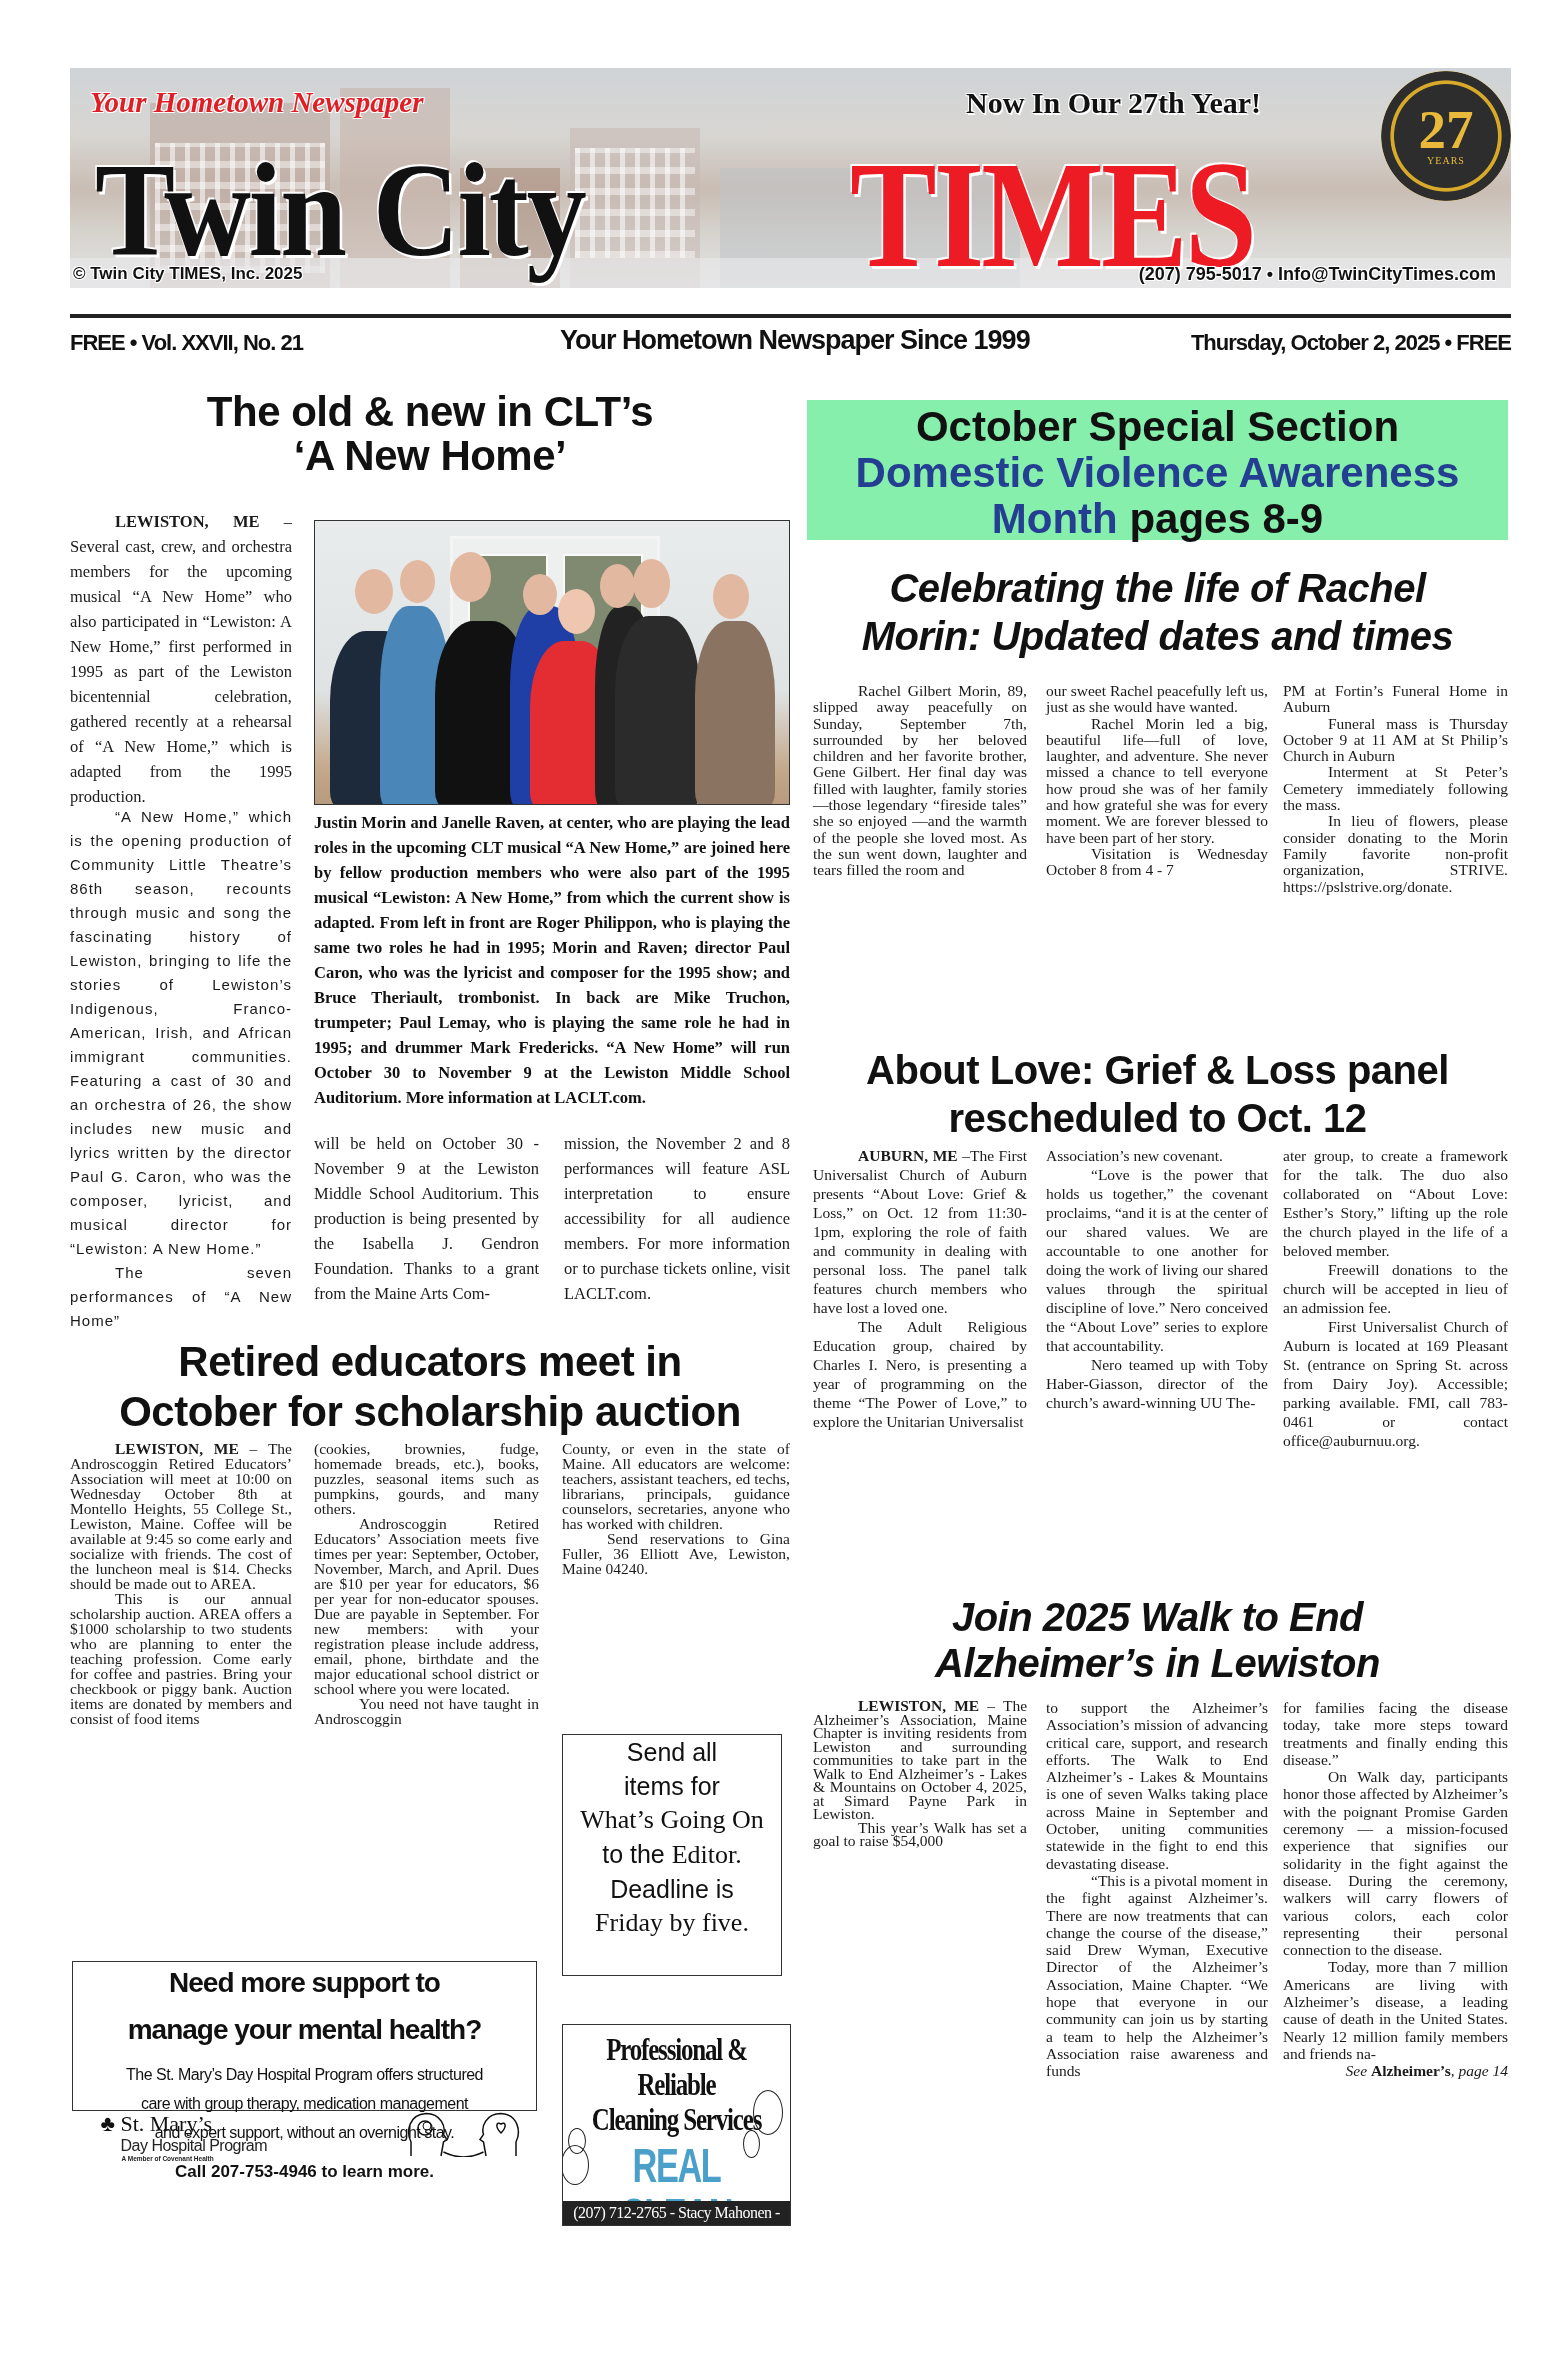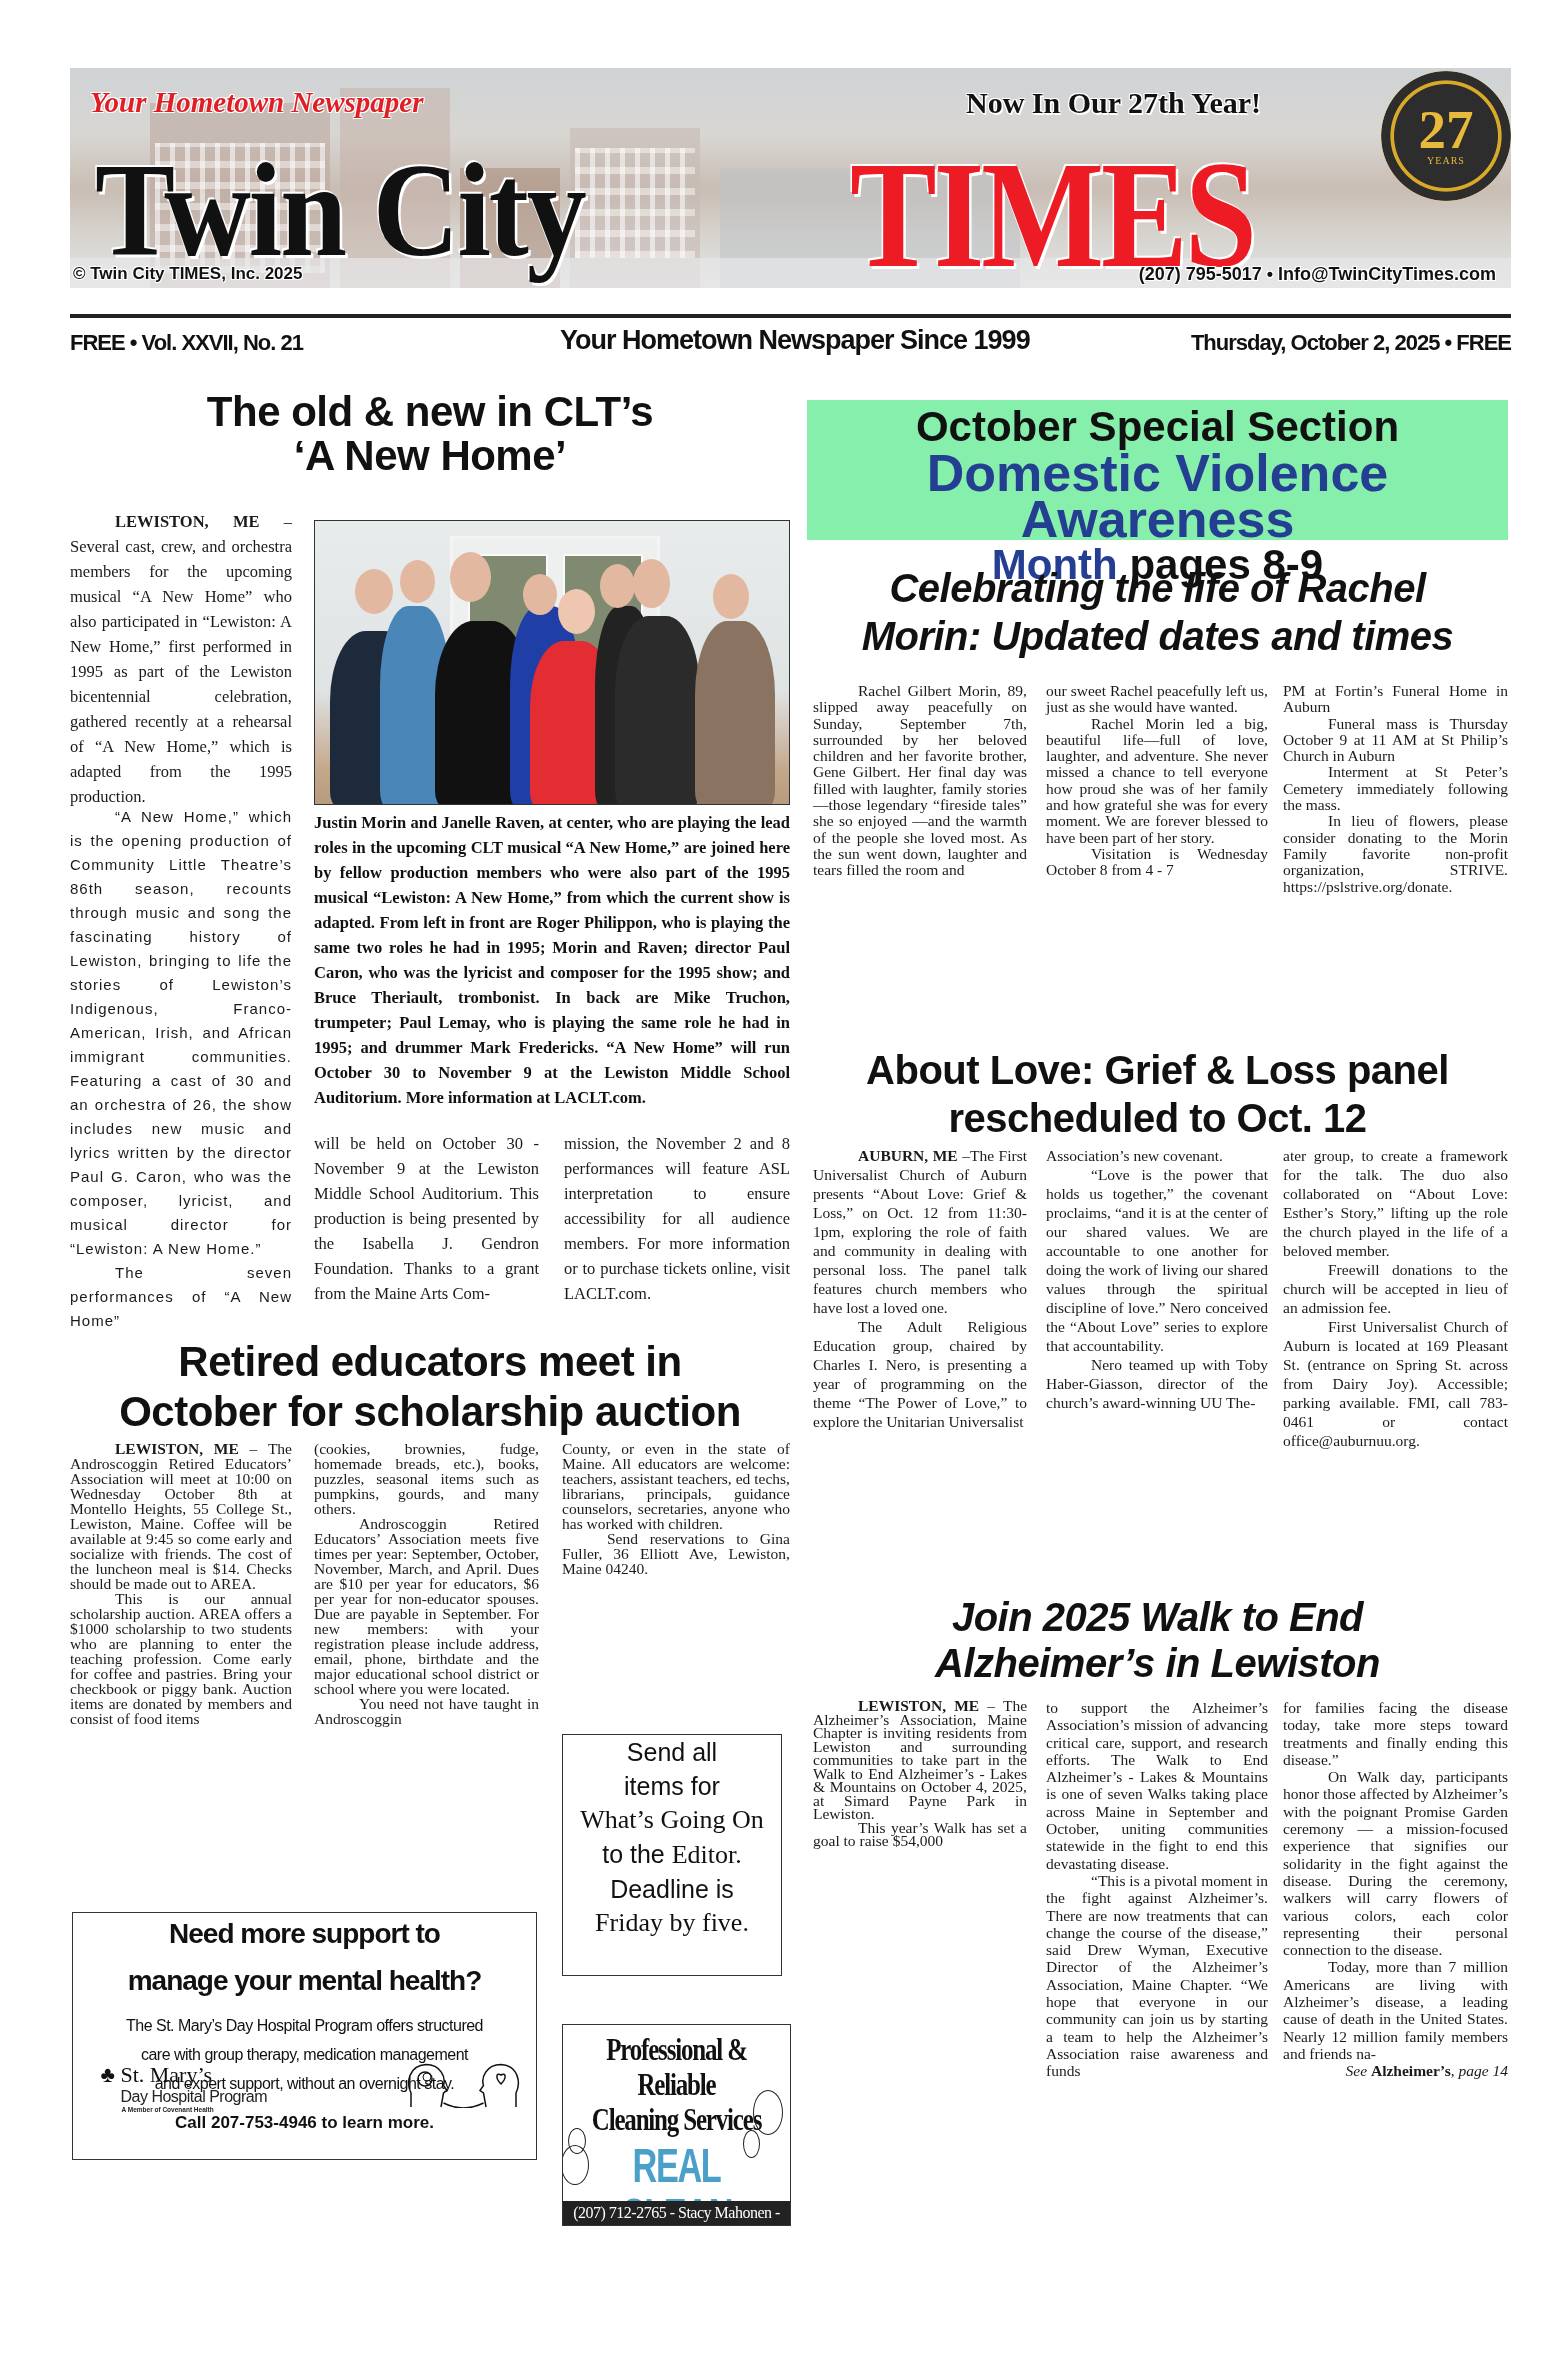--- a/index.html
+++ b/index.html
@@ -54,32 +54,32 @@
 #photo{left:314px;top:520px;width:476px;height:285px;border:1px solid #333;overflow:hidden;
   background:linear-gradient(180deg,#e9ecec 0%,#dfe3e4 60%,#c4a88a 88%,#b89a7c 100%)}
 .door{position:absolute;left:135px;top:15px;width:210px;height:210px;border:3px solid #f4f4f4;background:#eef0f0}
 .pane{position:absolute;background:#7f8a70;border:2px solid #fafafa}
 .person{position:absolute;border-radius:40% 40% 8% 8%}
 .head{position:absolute;border-radius:50%;background:#e2b9a0}
 
 
 #special{left:807px;top:400px;width:701px;height:140px;background:#86efac}
 #special .t1{font-family:"Liberation Sans",sans-serif;font-weight:700;font-size:42px;color:#111;text-align:center;line-height:46px;margin-top:4px}
-#special .t2{font-family:"Liberation Sans",sans-serif;font-weight:700;font-size:52px;color:#243e91;text-align:center;line-height:46px}
+#special .t2{font-family:"Liberation Sans",sans-serif;font-weight:700;font-size:42px;color:#243e91;text-align:center;line-height:46px}
 #special .t3{font-family:"Liberation Sans",sans-serif;font-weight:700;font-size:42px;text-align:center;line-height:46px}
 #special .blue{color:#243e91}
 #special .blk{color:#111}
 
 
 #editor-box{left:562px;top:1734px;width:220px;height:242px;border:1.5px solid #333;text-align:center;}
 #editor-box .s{font-family:"Liberation Sans",sans-serif;font-size:25px;line-height:34px;color:#111}
 #editor-box .r{font-family:"Liberation Serif",serif;font-size:26px;line-height:34px;color:#111}
 
 
-#ad-stmarys{left:72px;top:1912px;width:465px;height:248px;border:1.5px solid #333;text-align:center}
+#ad-stmarys{left:72px;top:1961px;width:465px;height:150px;border:1.5px solid #333;text-align:center}
 #ad-stmarys .h{font-family:"Liberation Sans",sans-serif;font-weight:700;font-size:28px;line-height:31px;letter-spacing:-1px;margin-top:5px;color:#111}
 #ad-stmarys .b{font-family:"Liberation Sans",sans-serif;font-size:16px;line-height:29px;letter-spacing:-0.5px;margin-top:15px;color:#111}
 #ad-stmarys .call{font-family:"Liberation Sans",sans-serif;font-weight:700;font-size:17px;margin-top:15px;color:#111}
 #ad-stmarys .logo{position:absolute;left:27.5px;top:149px;text-align:left}
 #ad-stmarys .logo .n{font-family:"Liberation Serif",serif;font-size:22px;color:#111}
 #ad-stmarys .logo .p{font-family:"Liberation Sans",sans-serif;font-size:16px;margin-left:20px;color:#222;letter-spacing:-0.5px}
 #ad-stmarys .logo .m{font-family:"Liberation Sans",sans-serif;font-size:6.5px;margin-left:21px;font-weight:700;color:#222}
 #ad-stmarys .heads{position:absolute;right:15px;top:150px;width:115px;height:45px}
 
 #ad-clean{left:562px;top:2024px;width:229px;height:202px;border:1.5px solid #333;overflow:hidden;text-align:center}

